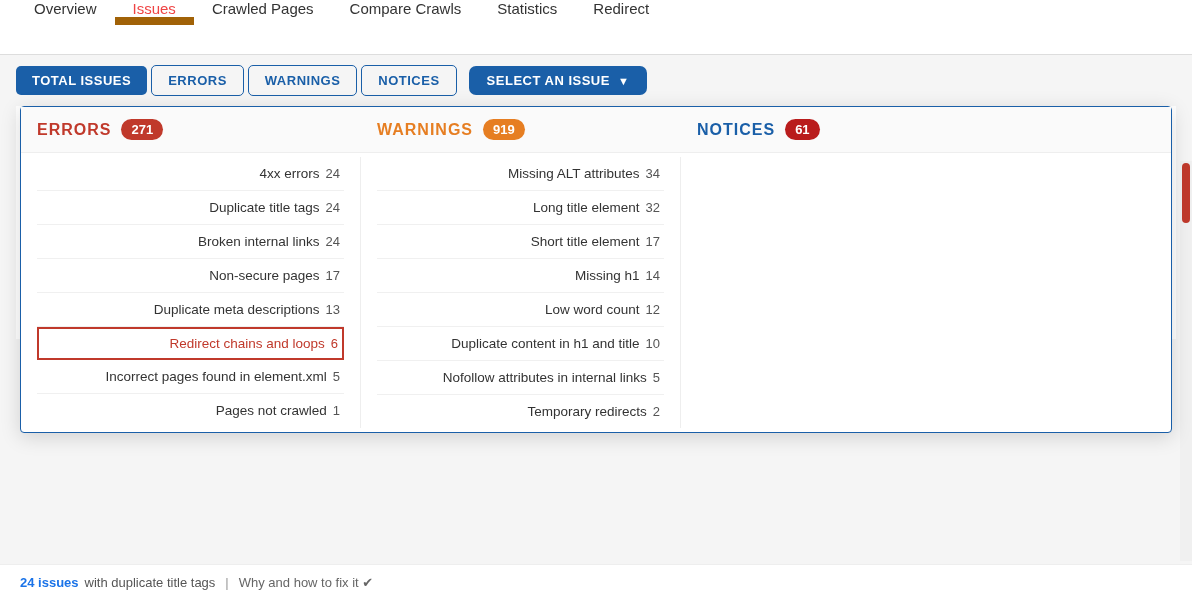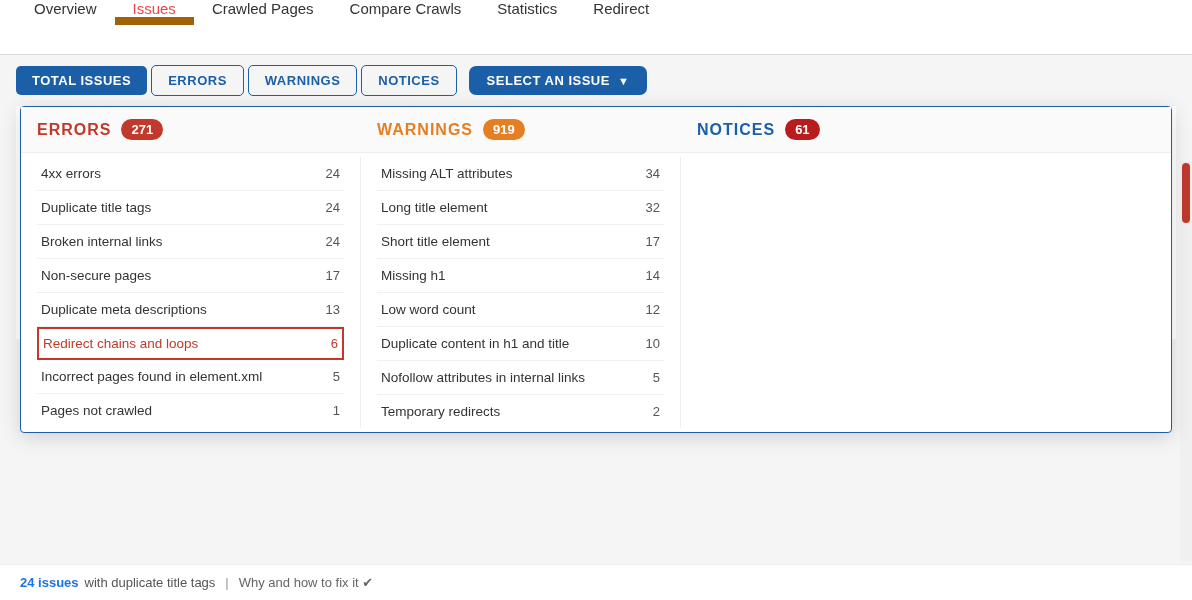--- a/index.html
+++ b/index.html
@@ -176,20 +176,21 @@
 
     .drop-row {
       display: flex;
       align-items: center;
       padding: 9px 4px;
       border-bottom: 1px solid #f0f0f0;
       font-size: 13.5px;
       color: #333;
       gap: 6px;
       cursor: pointer;
+      text-align: right;
     }
     .drop-row:last-child { border-bottom: none; }
     .drop-row .item-label { flex: 1; }
     .drop-row .item-num { font-size: 13px; color: #555; }
     .drop-row.highlighted {
       border: 2px solid #c0392b;
       border-radius: 0;
       padding: 7px 4px;
     }
     .drop-row.highlighted .item-label { color: #c0392b; }

